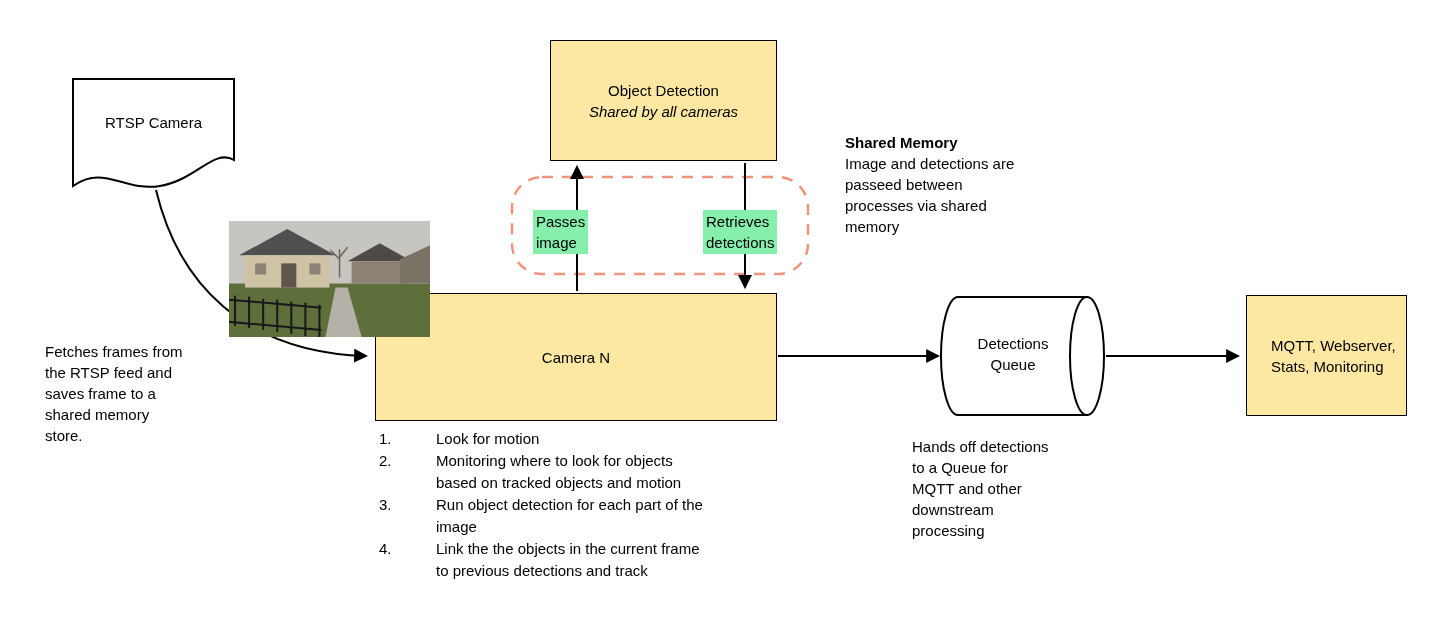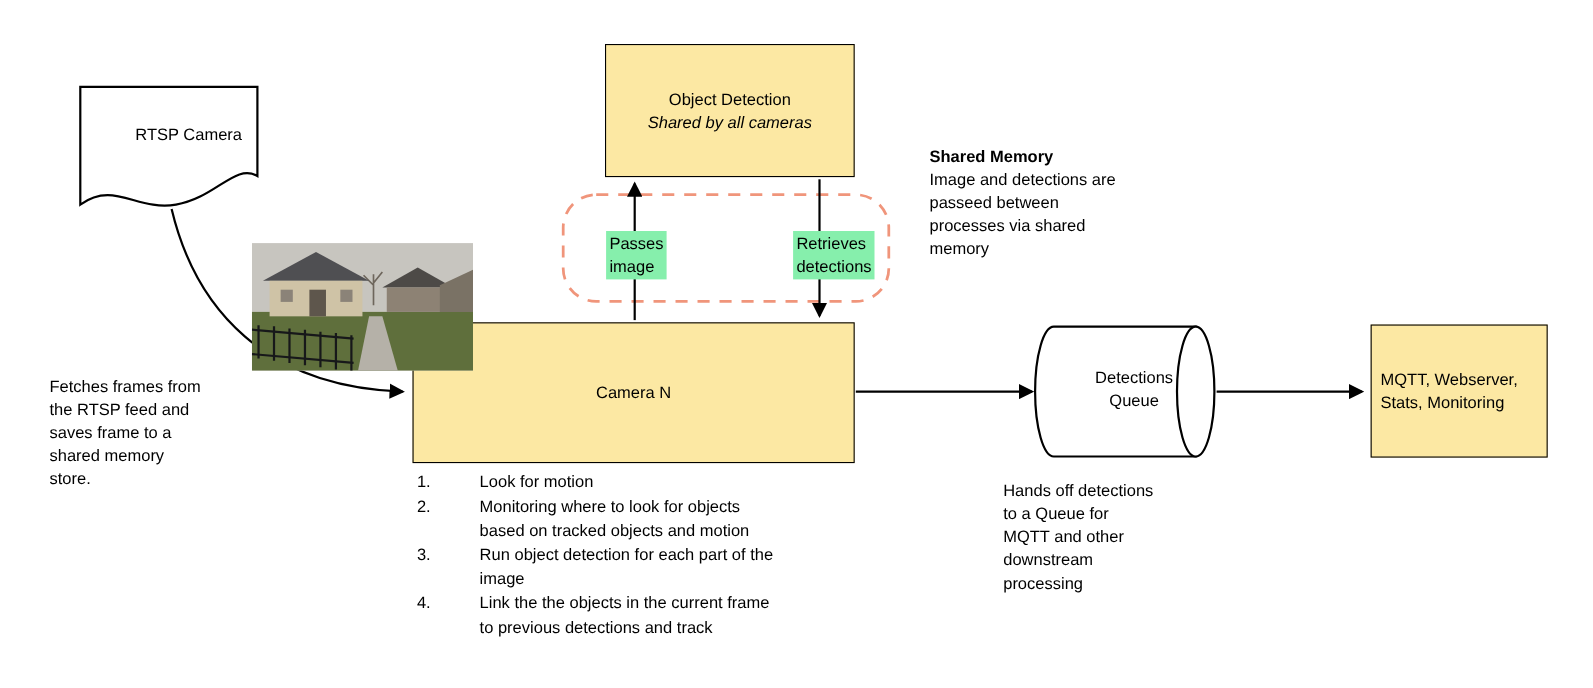--- a/index.html
+++ b/index.html
@@ -2,21 +2,21 @@
 <html style="--node-fill: #FCE8A3; --node-border: #000000; --dashed-outline: #F0957B; --arrow: #000000; --text: #000000;"><head>
 <meta charset="utf-8">
 <style>
   html,body{margin:0;padding:0;background:#fff;}
   .canvas{position:relative;width:1448px;height:625px;background:#ffffff;
     font-family:"Liberation Sans","DejaVu Sans",sans-serif;color:var(--text,#000);
     font-size:15px;overflow:hidden;}
   .layer{position:absolute;left:0;top:0;}
   .pre{white-space:pre-line;}
   .note{position:absolute;line-height:21px;}
-  .label{position:absolute;line-height:21px;margin-left:18px;}
+  .label{position:absolute;line-height:21px;}
   .bg-white{background:#86efac;padding:1px 3px;}
   .node{position:absolute;background:var(--node-fill,#FCE8A3);border:1.5px solid var(--node-border,#000);
     display:flex;flex-direction:column;align-items:center;justify-content:center;
     box-sizing:border-box;line-height:21px;text-align:center;}
   .steps{position:absolute;left:379px;top:428px;width:420px;margin:0;padding:0;
     list-style:none;counter-reset:step;}
   .steps li{display:flex;line-height:22px;}
   .steps li::before{counter-increment:step;content:counter(step) ".";min-width:57px;}
   .photo{position:absolute;left:229px;top:221px;width:201px;height:116px;}
   .photo svg{display:block;width:100%;height:100%;}
@@ -127,18 +127,18 @@
 
   <div class="label pre" style="left:952px;top:333px;width:122px;text-align:center;">Detections
 Queue</div>
 
   <div class="note pre" style="left:912px;top:436px;width:180px;">Hands off detections
 to a Queue for
 MQTT and other
 downstream
 processing</div>
 
-  <div class="node" style="left:1246px;top:295px;width:161px;height:121px;align-items:flex-start;padding-left:8px;text-align:left;">
+  <div class="node" style="left:1246px;top:295px;width:161px;height:121px;align-items:flex-start;padding-left:24px;text-align:left;">
     <div class="pre">MQTT, Webserver,
 Stats, Monitoring</div>
   </div>
 
 </div>
 
 </body></html>

